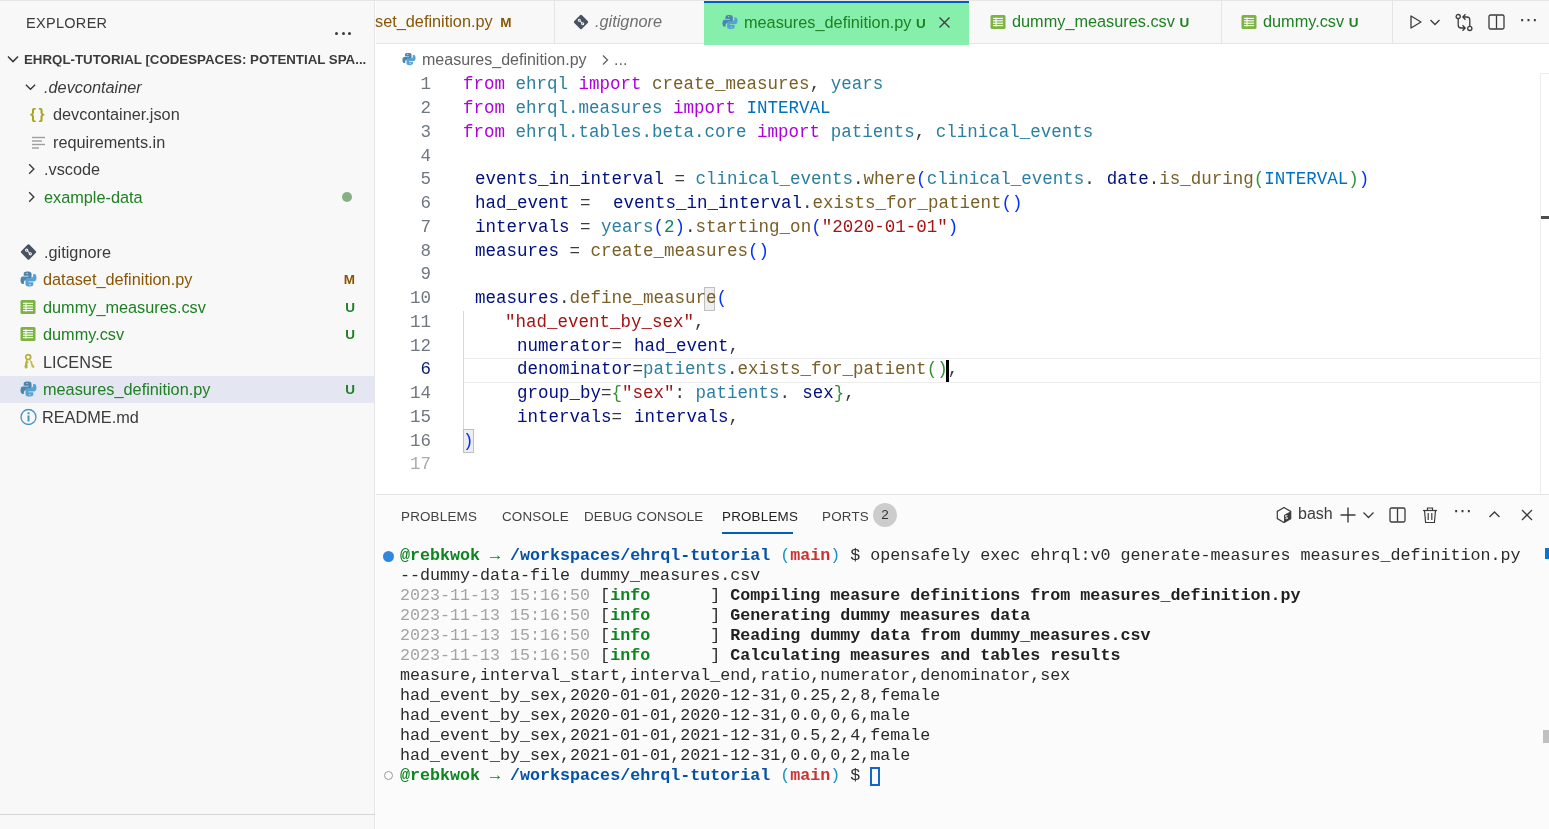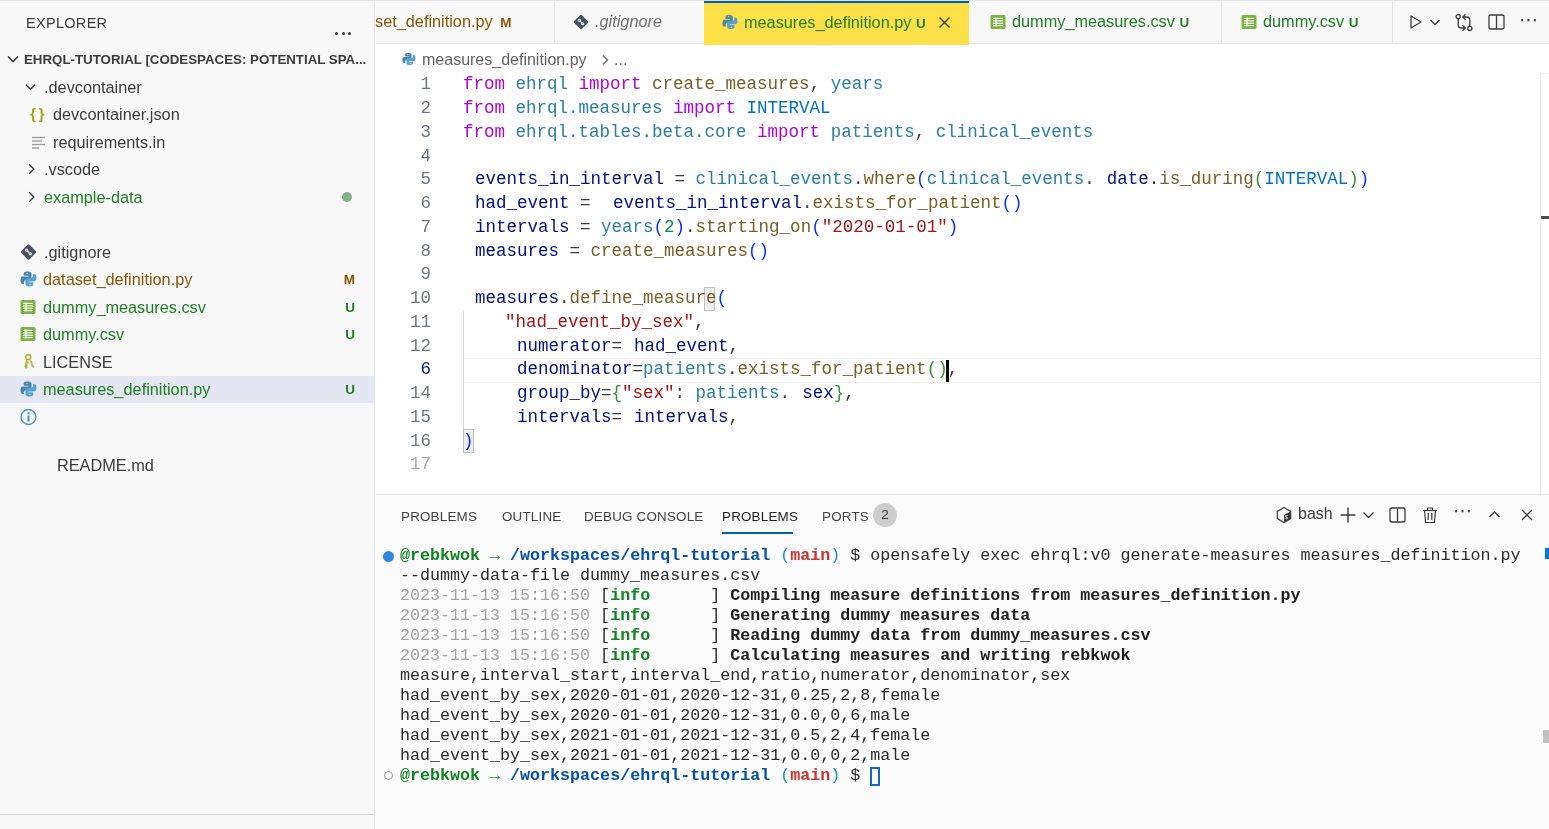--- a/index.html
+++ b/index.html
@@ -18,21 +18,21 @@
 .chev { position:absolute; top:50%; transform:translateY(-50%); }
 .c-mod, .row .lbl.c-mod { color:#895503; } .c-unt, .row .lbl.c-unt { color:#1e8022; }
 .sel-row { background:#e4e6f1; }
 
 #tabstrip { position:absolute; left:376px; top:0; width:1173px; height:44px; background:#f8f8f8; }
 #tabstrip .tbot { position:absolute; left:0; bottom:0; width:100%; height:1px; background:#e5e5e5; }
 .tab { position:absolute; top:0; height:44px; }
 .tabsep { position:absolute; top:0; width:1px; height:44px; background:#e5e5e5; }
 .tablbl { position:absolute; top:calc(50% - 1px); transform:translateY(-50%); font-size:16.3px; white-space:nowrap; }
 .tabbadge { font-size:13.5px; font-weight:bold; }
-#activetab { position:absolute; left:328px; top:0; width:265px; height:45px; background:#fde047; }
+#activetab { position:absolute; left:328px; top:0; width:265px; height:45px; background:#86efac; }
 #activetab .topline { position:absolute; left:0; top:0; width:100%; height:3px; background:#005fb8; }
 
 #editor { position:absolute; left:376px; top:45px; width:1173px; height:449px; background:#ffffff; }
 #breadcrumb { position:absolute; left:0; top:0; width:100%; height:27px; }
 #breadcrumb .t { position:absolute; top:6px; font-size:16px; color:#616161; }
 .lnum { position:absolute; width:55px; text-align:right; font-family:"Liberation Mono",monospace;
   font-size:17.5px; line-height:23.75px; color:#6e7681; }
 #code { position:absolute; left:87px; top:28.3px; font-family:"Liberation Mono",monospace;
   font-size:17.5px; line-height:23.75px; color:#3b3b3b; white-space:pre; }
 .kw { color:#af00db; } .ty { color:#2b7fa0; } .nv { color:#001080;margin-left:12px; } .fn { color:#795e26; }
@@ -55,21 +55,21 @@
     <div class="exp-title">EXPLORER</div>
     <div style="position:absolute; left:335px; top:20px;"><span style="display:inline-block;width:3.2px;height:3.2px;border-radius:50%;background:#3b3b3b;margin-right:3.4px;"></span><span style="display:inline-block;width:3.2px;height:3.2px;border-radius:50%;background:#3b3b3b;margin-right:3.4px;"></span><span style="display:inline-block;width:3.2px;height:3.2px;border-radius:50%;background:#3b3b3b;"></span></div>
 
     <div class="row" style="top:44.5px;">
       <svg class="chev" style="left:6px;" width="14" height="14" viewBox="0 0 14 14">
           <path d="M2 4.5 L7 9.5 L12 4.5" stroke="#3b3b3b" stroke-width="1.6" fill="none"></path>
         </svg>
       <div class="lbl" style="left:24px; font-weight:bold; font-size:13.3px; width:346px; overflow:hidden;">EHRQL-TUTORIAL [CODESPACES: POTENTIAL SPA...</div>
     </div>
 
-    <div class="row" style="top:72px;">
+    <div class="row" style="top:72px;font-style:italic;">
       <svg class="chev" style="left:24px;" width="13" height="13" viewBox="0 0 14 14">
           <path d="M2 4.5 L7 9.5 L12 4.5" stroke="#3b3b3b" stroke-width="1.5" fill="none"></path>
         </svg>
       <div class="lbl" style="left:44px;">.devcontainer</div>
     </div>
     <div class="row" style="top:99.5px;">
       <div class="lbl" style="left:30px; color:#a8a51f; font-weight:bold; font-size:15.5px; letter-spacing:2.5px;">{}</div>
       <div class="lbl" style="left:53px;">devcontainer.json</div>
     </div>
     <div class="row" style="top:127px;">
@@ -174,21 +174,21 @@
     </div>
 
     <div class="row" style="top:402px;">
       <svg class="fic" style="left:20px;" width="17" height="17" viewBox="0 0 17 17">
           <circle cx="8.5" cy="8.5" r="7.5" fill="none" stroke="#4593c6" stroke-width="1.3"></circle>
           <g fill="#4593c6">
             <rect x="7.5" y="7" width="2" height="6"></rect>
             <rect x="7.5" y="3.8" width="2" height="2"></rect>
           </g>
         </svg>
-      <div class="lbl" style="left:57px;margin-top:48px;">README.md</div>
+      <div class="lbl" style="left:42px;">README.md</div>
     </div>
 
     <div style="position:absolute; left:0; top:813px; width:375px; height:1px; background:#d6d6d6;"></div>
   </div>
   <div id="tabstrip">
     <div class="tbot"></div>
 
     <div class="tab" style="left:0; width:178px;">
       <div class="tablbl c-mod" style="left:-1px;">set_definition.py <span class="tabbadge" style="margin-left:3px;">M</span></div>
     </div>
@@ -329,21 +329,21 @@
 <span class="b1">)</span></pre></div>
 
     <div class="abs" style="left:570px; top:314.5px; width:2.5px; height:22px; background:#000000;"></div>
 
     <div class="abs" style="left:1164px; top:28px; width:1px; height:421px; background:#ececec;"></div>
     <div class="abs" style="left:1164px; top:28px; width:9px; height:1px; background:#ececec;"></div>
     <div class="abs" style="left:1165px; top:170.5px; width:8px; height:3px; background:#4d4d4d;"></div>
   </div>
   <div id="panel">
     <div class="ptab" style="left:25px;">PROBLEMS</div>
-    <div class="ptab" style="left:126px;">OUTLINE</div>
+    <div class="ptab" style="left:126px;">CONSOLE</div>
     <div class="ptab" style="left:208px;">DEBUG CONSOLE</div>
     <div class="ptab" style="left:346px; color:#1f1f1f;">PROBLEMS</div>
     <div class="abs" style="left:346px; top:36.5px; width:71px; height:2.5px; background:#005fb8;"></div>
     <div class="ptab" style="left:446px;">PORTS</div>
     <div class="abs" style="left:497px; top:8px; width:24px; height:24px; border-radius:50%; background:#cccccc; text-align:center; font-size:13.5px; color:#333; line-height:24px;">2</div>
 
     <svg style="position:absolute; left:899px; top:11px;" width="18" height="18" viewBox="0 0 18 18">
         <path d="M9 1.5 L15.7 5.4 V12.6 L9 16.5 L2.3 12.6 V5.4 Z" fill="none" stroke="#3b3b3b" stroke-width="1.2"></path>
         <path d="M9 9 L15.5 5.5 L15.7 12.6 L9 16.4 Z" fill="#3b3b3b"></path>
         <text x="9.6" y="13.3" font-size="6" fill="#ffffff" font-family="Liberation Mono">$</text>
@@ -379,21 +379,21 @@
       </svg>
 
     <div class="abs" style="left:7px; top:56px; width:11px; height:11px; border-radius:50%; background:#3087e0;"></div>
     <div class="abs" style="left:7.5px; top:276px; width:9px; height:9px; border-radius:50%; border:1.5px solid #9a9a9a;"></div>
 
     <div id="term"><pre style="font-family:inherit;"><span class="tg">@rebkwok →</span> <span class="tb">/workspaces/ehrql-tutorial</span> <span class="tc">(</span><span class="tr">main</span><span class="tc">)</span> $ opensafely exec ehrql:v0 generate-measures measures_definition.py
 --dummy-data-file dummy_measures.csv
 <span class="tdim">2023-11-13 15:16:50 </span>[<span class="tg">info</span>      ] <span class="tbold">Compiling measure definitions from measures_definition.py</span>
 <span class="tdim">2023-11-13 15:16:50 </span>[<span class="tg">info</span>      ] <span class="tbold">Generating dummy measures data</span>
 <span class="tdim">2023-11-13 15:16:50 </span>[<span class="tg">info</span>      ] <span class="tbold">Reading dummy data from dummy_measures.csv</span>
-<span class="tdim">2023-11-13 15:16:50 </span>[<span class="tg">info</span>      ] <span class="tbold">Calculating measures and writing rebkwok</span>
+<span class="tdim">2023-11-13 15:16:50 </span>[<span class="tg">info</span>      ] <span class="tbold">Calculating measures and tables results</span>
 measure,interval_start,interval_end,ratio,numerator,denominator,sex
 had_event_by_sex,2020-01-01,2020-12-31,0.25,2,8,female
 had_event_by_sex,2020-01-01,2020-12-31,0.0,0,6,male
 had_event_by_sex,2021-01-01,2021-12-31,0.5,2,4,female
 had_event_by_sex,2021-01-01,2021-12-31,0.0,0,2,male
 <span class="tg">@rebkwok →</span> <span class="tb">/workspaces/ehrql-tutorial</span> <span class="tc">(</span><span class="tr">main</span><span class="tc">)</span> $ </pre></div>
 
     <div class="abs" style="left:494px; top:272px; width:10px; height:19px; border:2px solid #1565c8;"></div>
 
     <div class="abs" style="left:1169px; top:53px; width:4px; height:11px; background:#0078d4;"></div>

